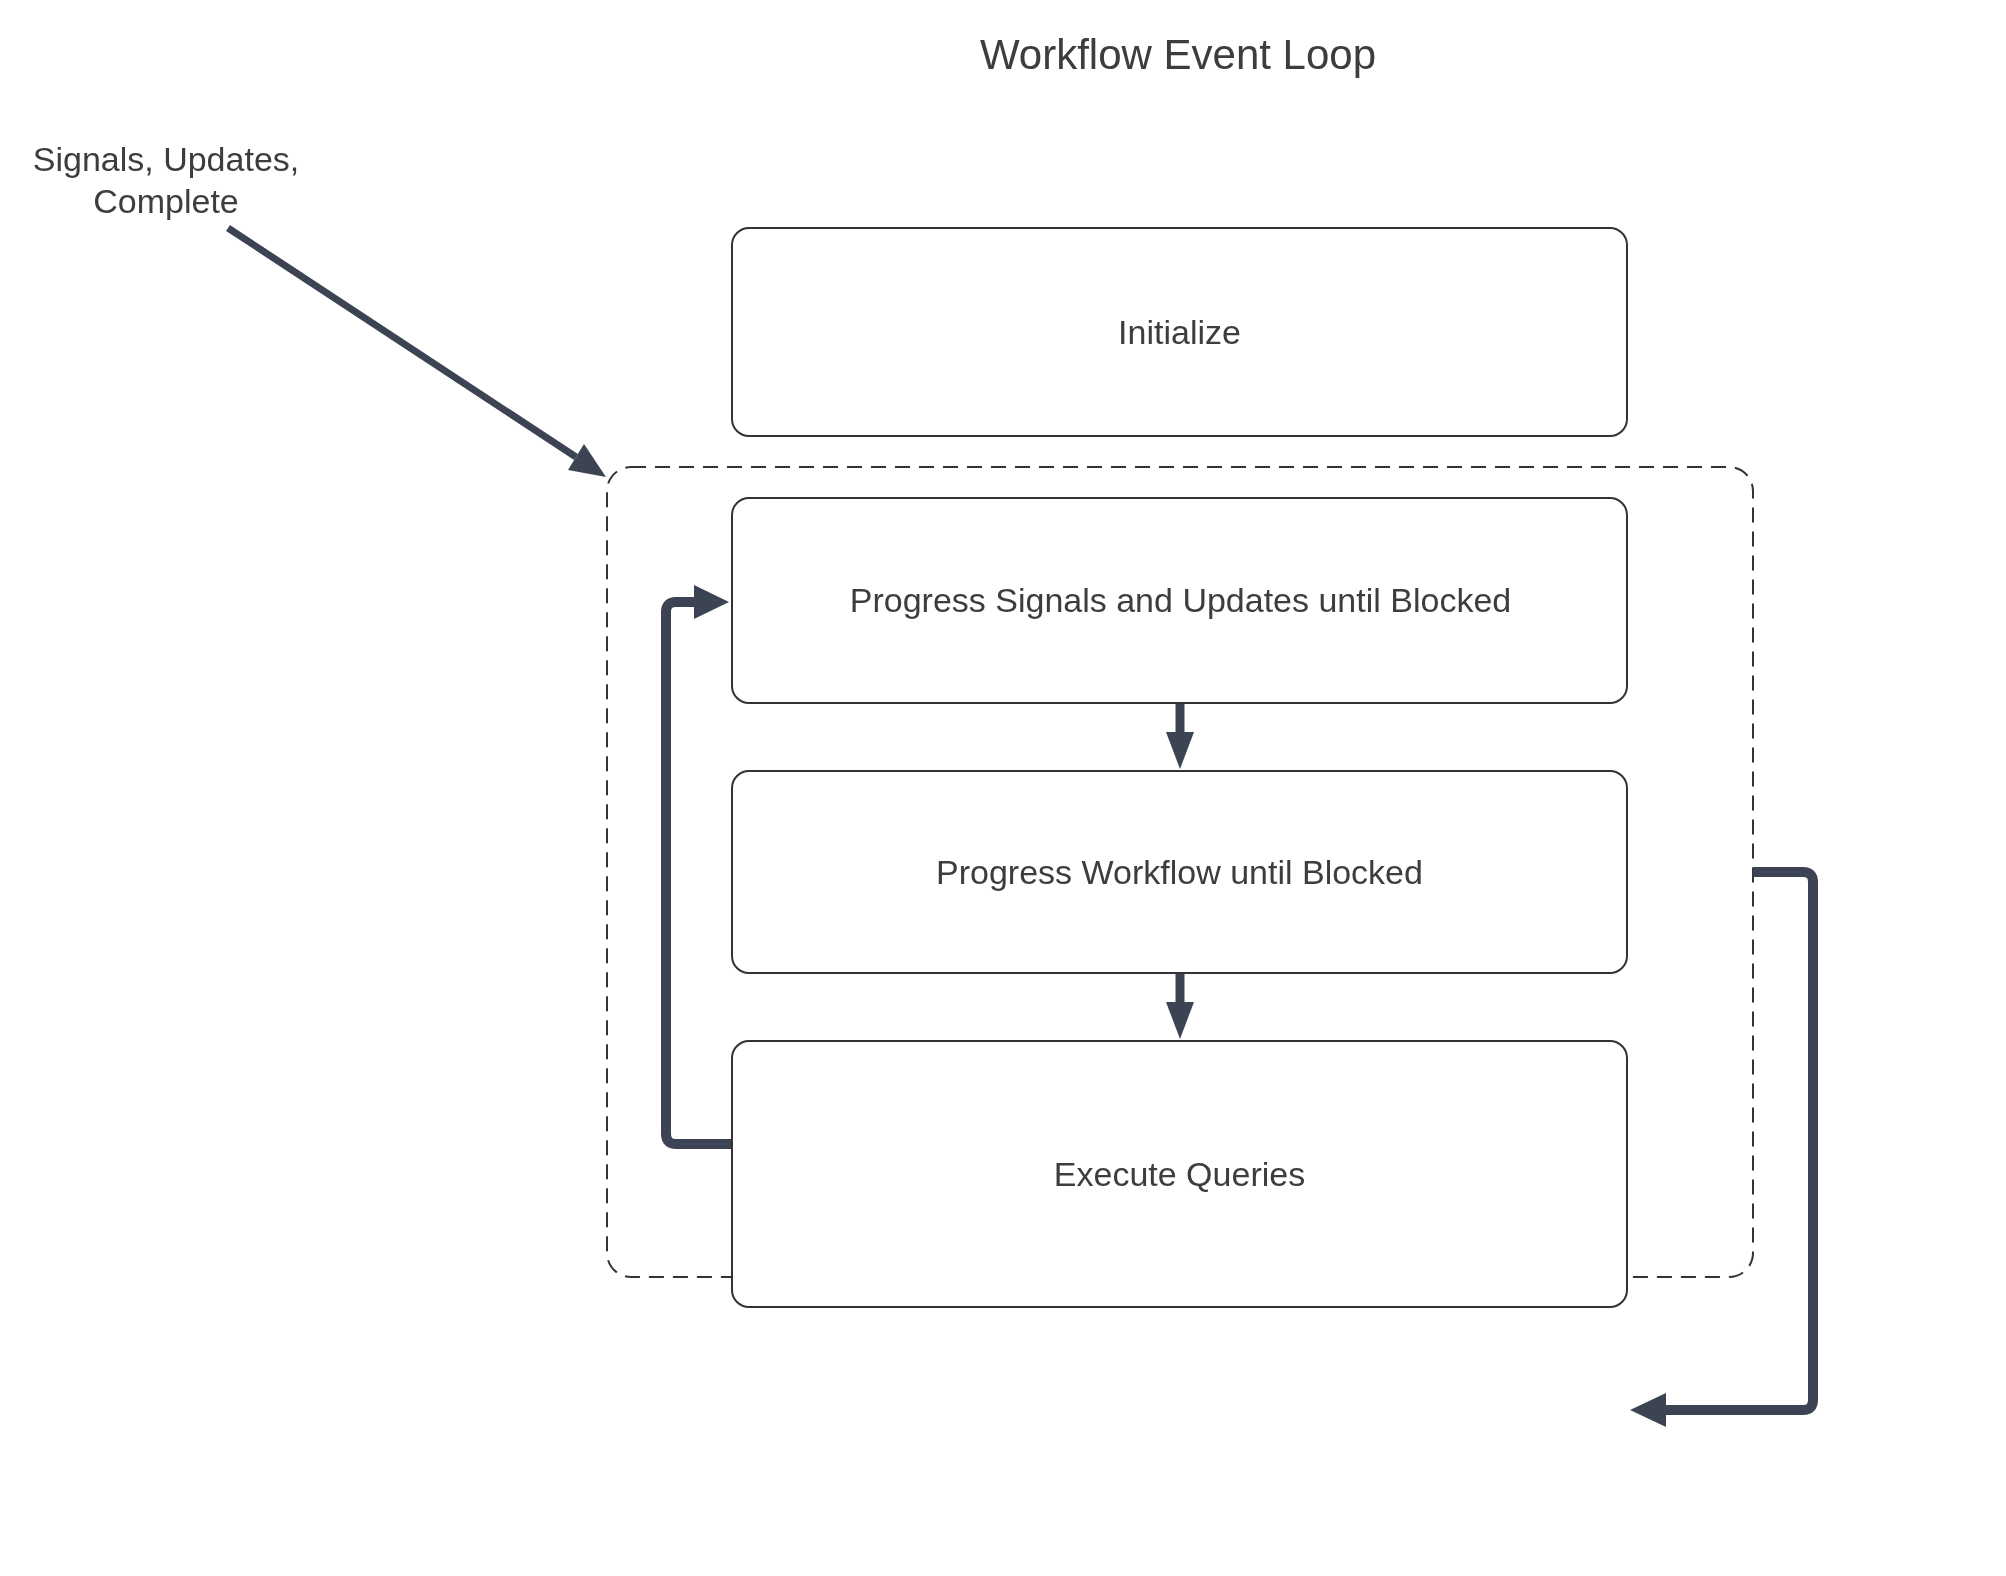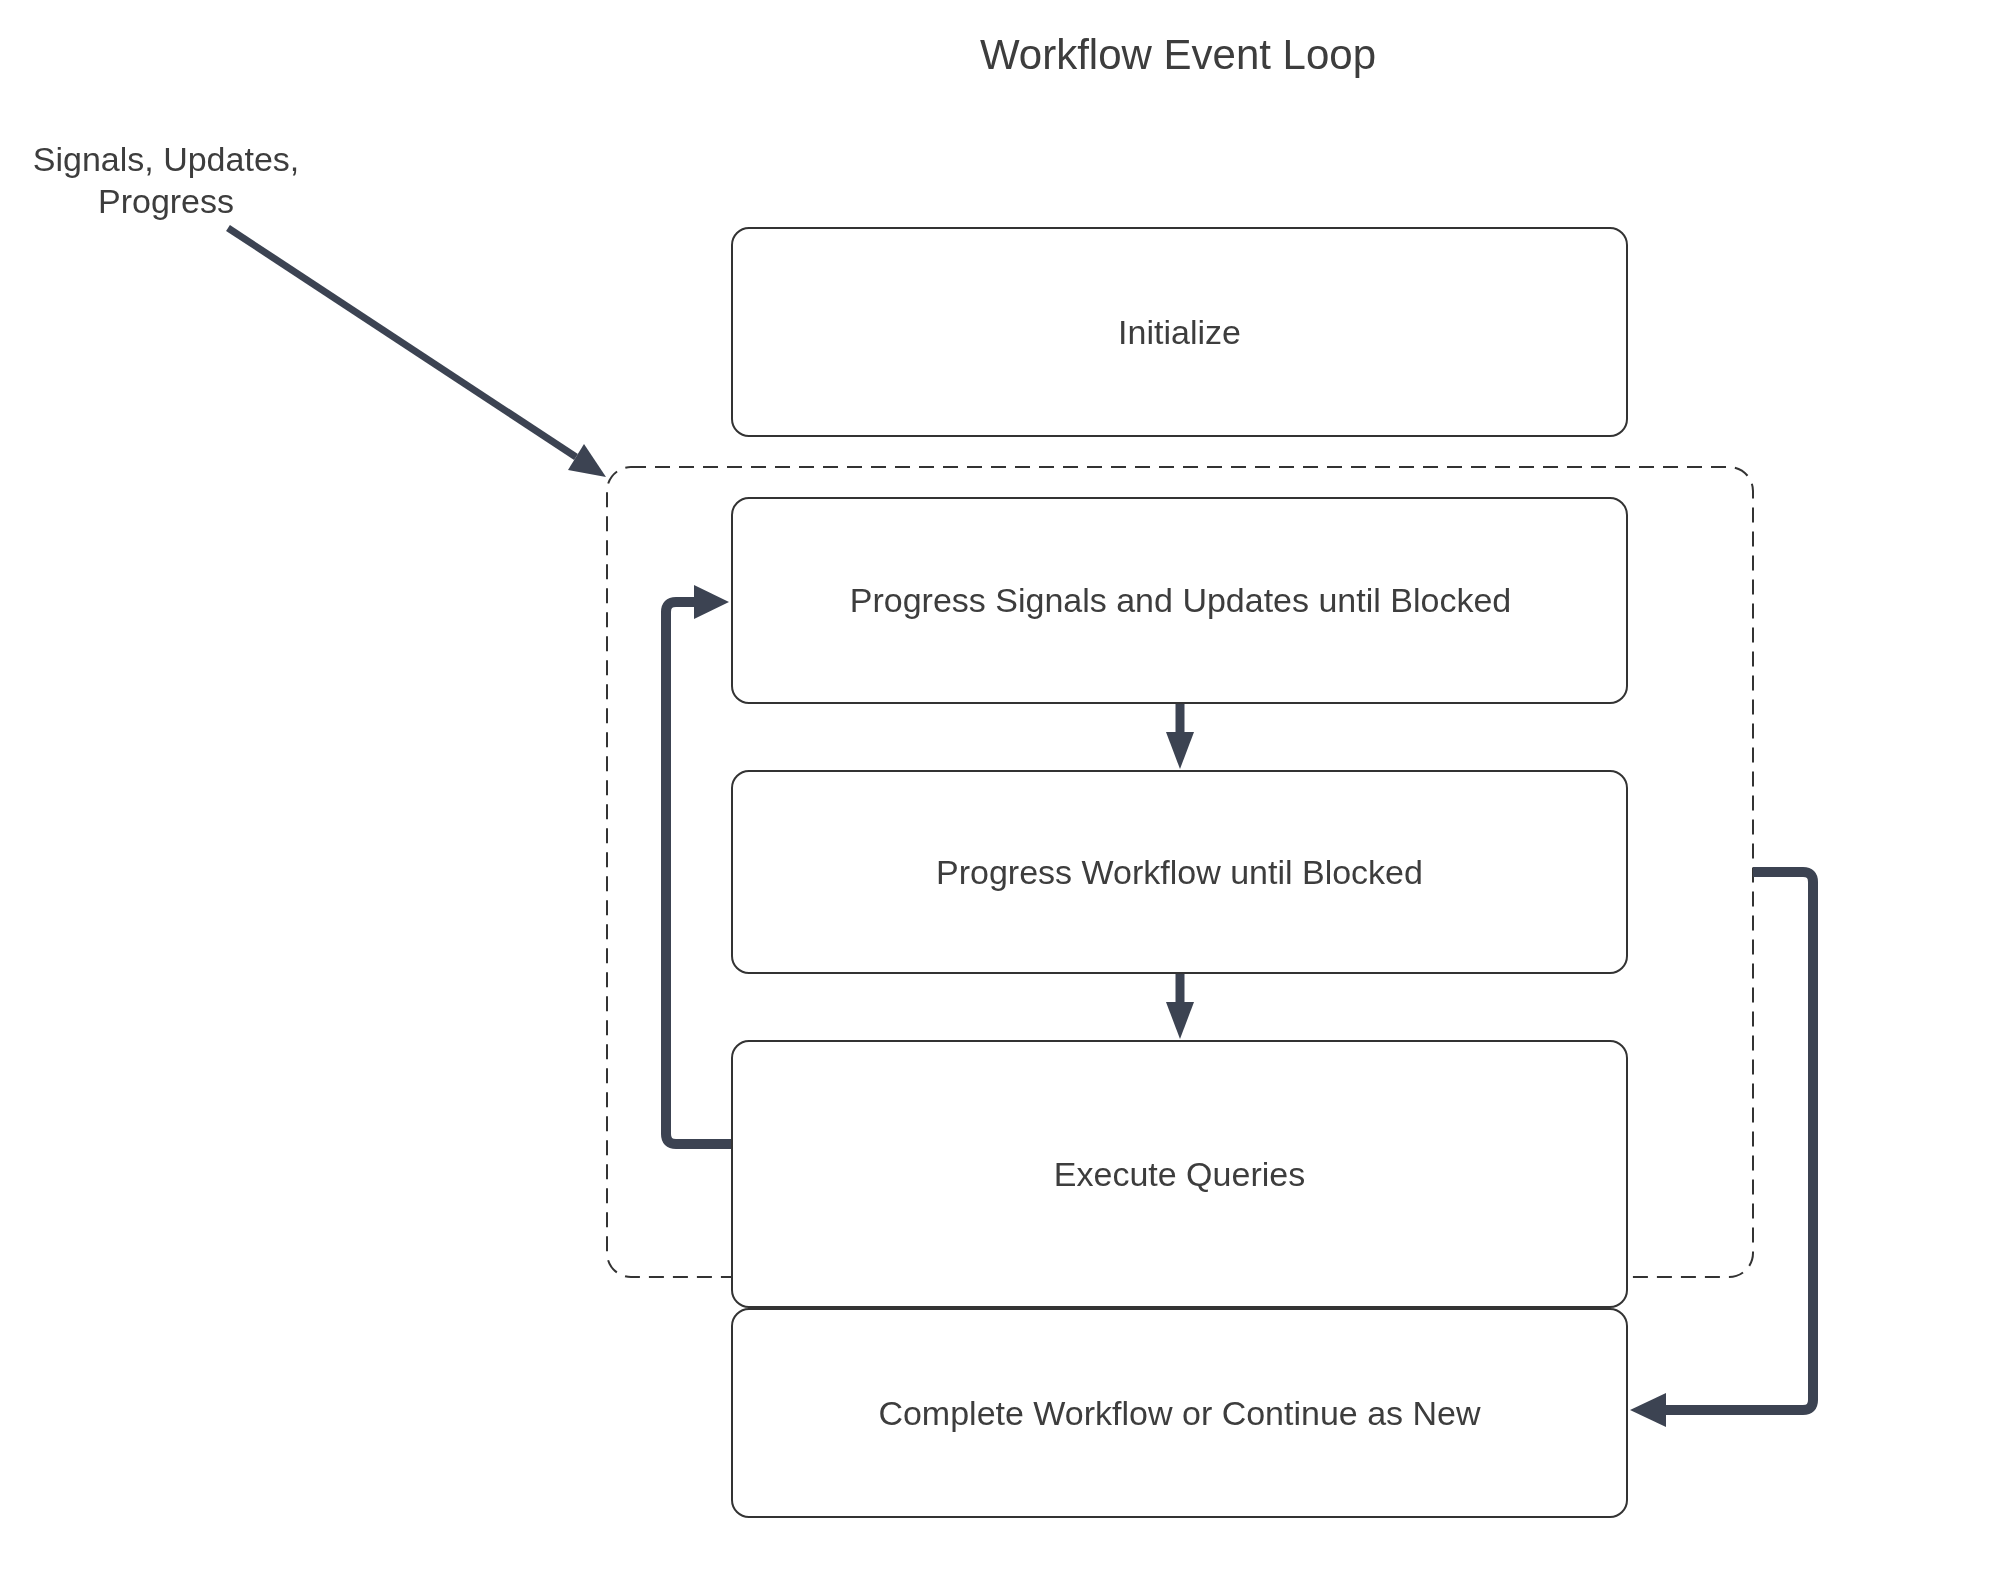--- a/index.html
+++ b/index.html
@@ -85,21 +85,21 @@
   .node-complete          { top: 1308px; height: 210px; }
 </style>
 </head>
 <body>
 
 <div class="canvas">
 
   <div class="title">Workflow Event Loop</div>
 
   <div class="annotation">Signals, Updates,
-Progress</div>
+Complete</div>
 
   <svg class="overlay" viewBox="0 0 2006 1576">
 
     <rect class="dashed-rect" x="607" y="467" width="1146" height="810" rx="24"></rect>
 
     <g>
       <line class="edge" x1="228" y1="228" x2="576" y2="457" stroke-width="7"></line>
       <polygon class="head" points="606,477 568,470 584,444"></polygon>
     </g>
 
@@ -125,15 +125,14 @@
   </svg>
 
   <div class="node node-initialize">Initialize</div>
 
   <div class="node node-progress-signals">Progress Signals and Updates until Blocked</div>
 
   <div class="node node-progress-workflow">Progress Workflow until Blocked</div>
 
   <div class="node node-execute-queries">Execute Queries</div>
 
-  <div class="node node-complete">Complete Workflow or Continue as New</div>
 
 </div>
 
 </body></html>

